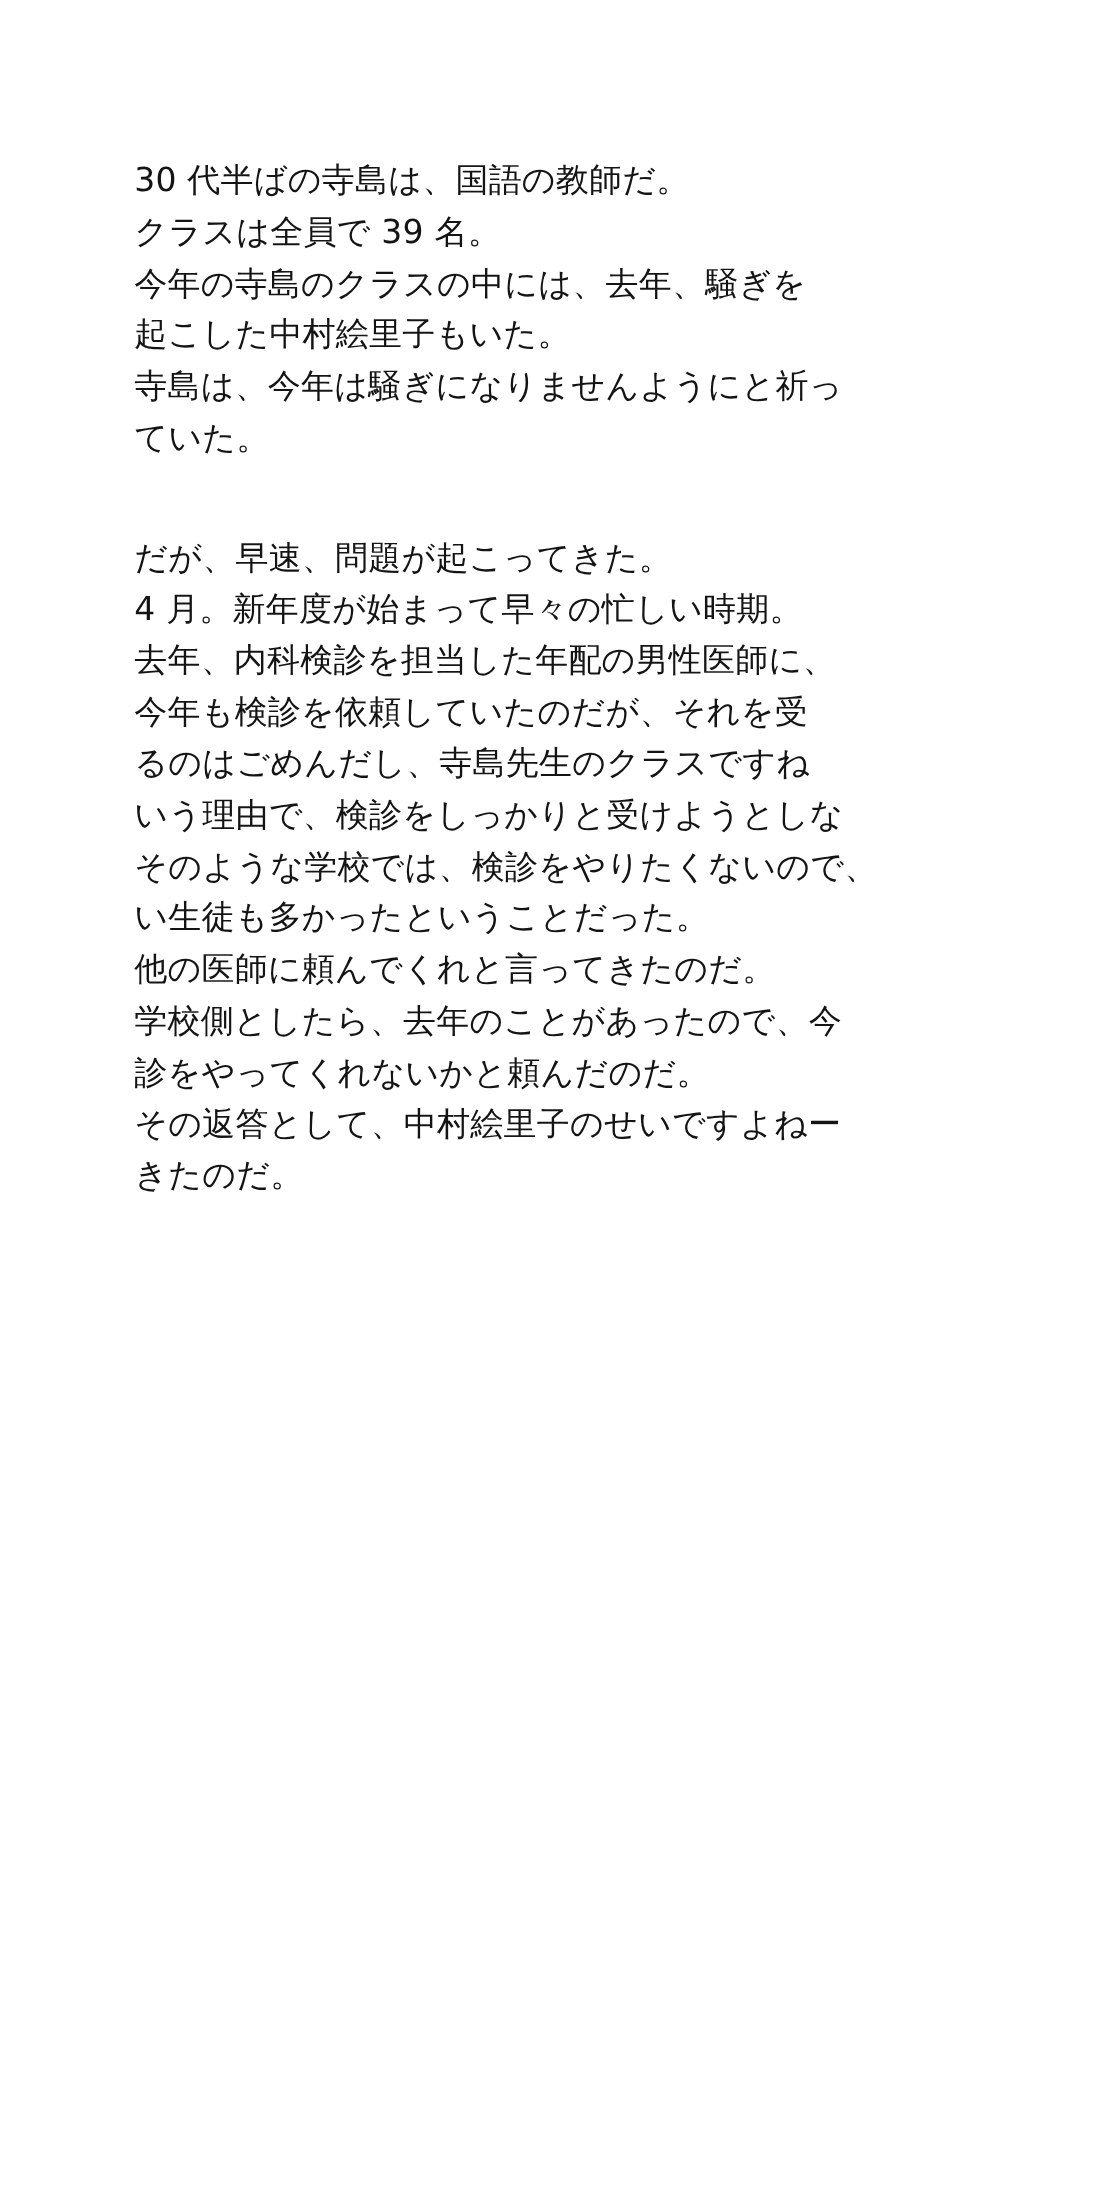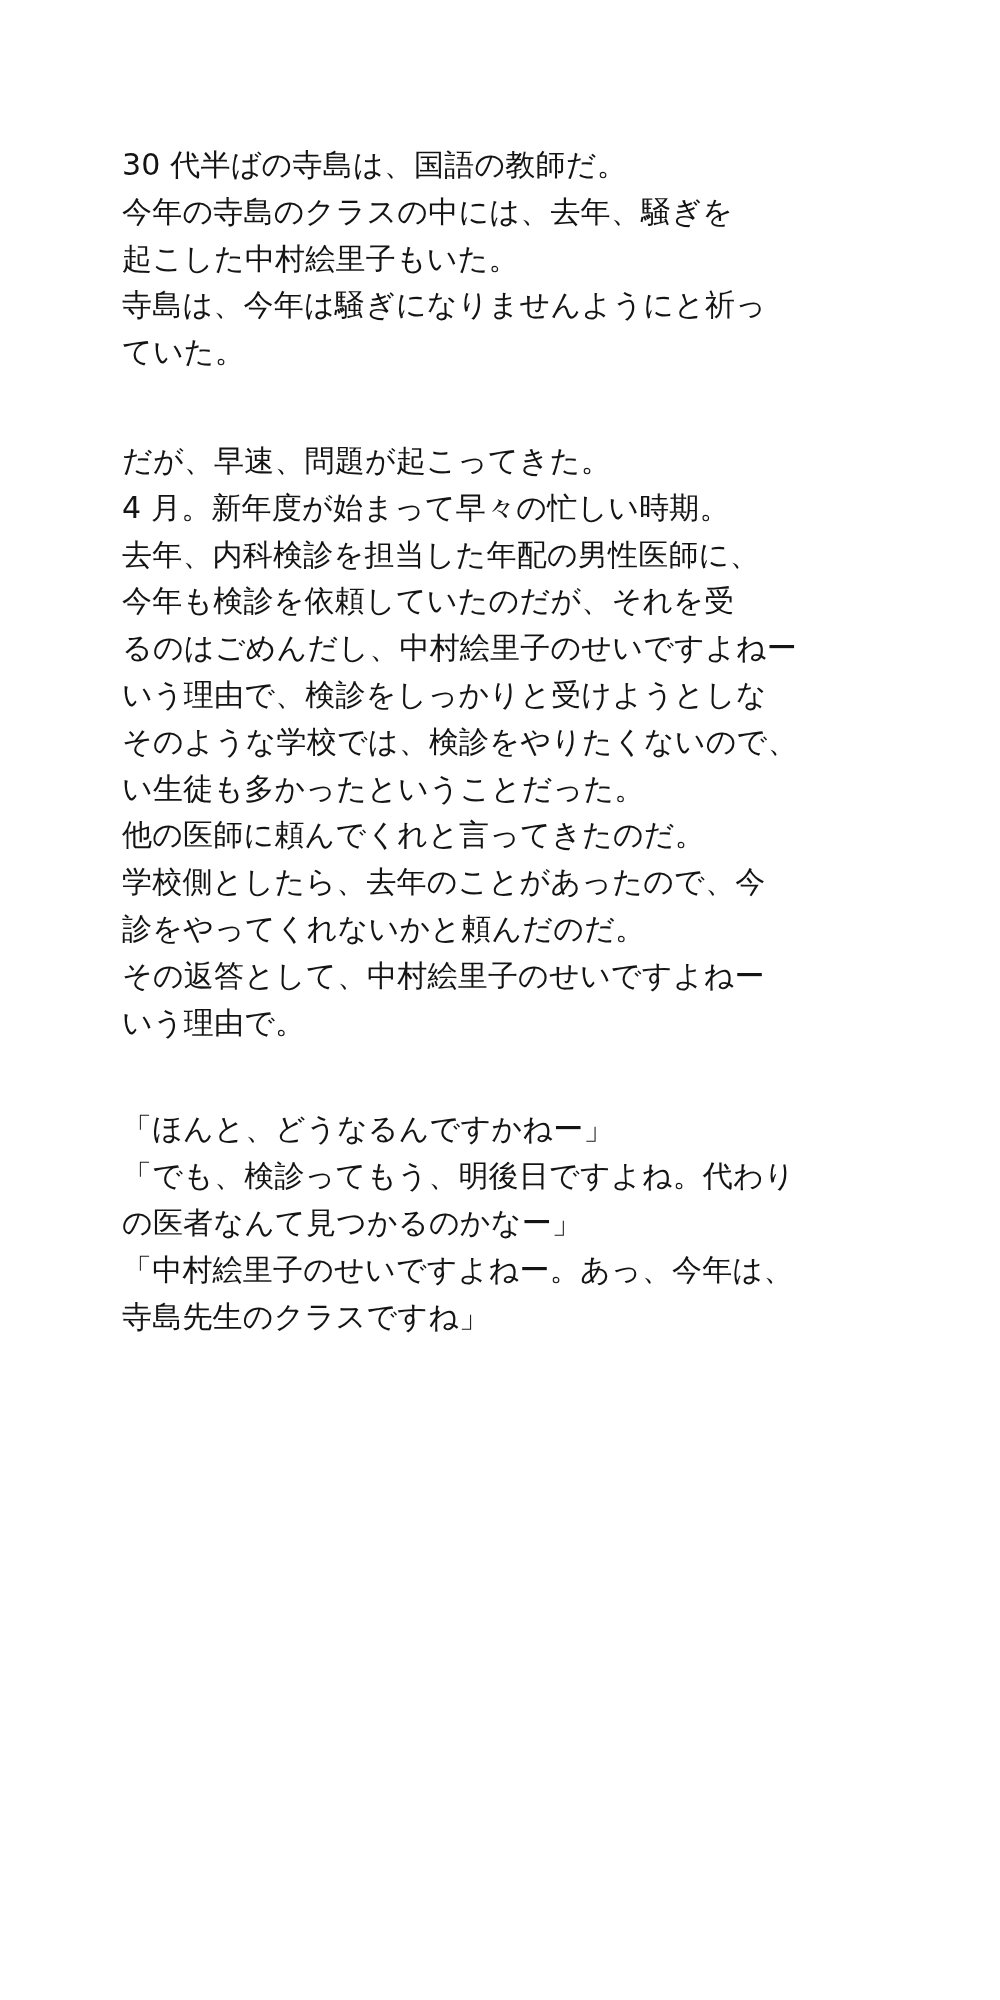--- a/index.html
+++ b/index.html
@@ -45,48 +45,42 @@
   }
 </style>
 </head>
 <body>
 
 <div class="page">
   <div class="story">
 
     <div class="para">
       <span class="line">30 代半ばの寺島は、国語の教師だ。</span>
+      <span class="line">クラスは全員で 39 名。</span>
       <span class="line">今年の寺島のクラスの中には、去年、騒ぎを</span>
       <span class="line">起こした中村絵里子もいた。</span>
       <span class="line">寺島は、今年は騒ぎになりませんようにと祈っ</span>
       <span class="line">ていた。</span>
     </div>
 
     <span class="gap"></span>
 
     <div class="para">
       <span class="line">だが、早速、問題が起こってきた。</span>
       <span class="line">4 月。新年度が始まって早々の忙しい時期。</span>
       <span class="line">去年、内科検診を担当した年配の男性医師に、</span>
       <span class="line">今年も検診を依頼していたのだが、それを受</span>
-      <span class="line">るのはごめんだし、中村絵里子のせいですよねー</span>
+      <span class="line">るのはごめんだし、寺島先生のクラスですね</span>
       <span class="line">いう理由で、検診をしっかりと受けようとしな</span>
       <span class="line">そのような学校では、検診をやりたくないので、</span>
       <span class="line">い生徒も多かったということだった。</span>
       <span class="line">他の医師に頼んでくれと言ってきたのだ。</span>
       <span class="line">学校側としたら、去年のことがあったので、今</span>
       <span class="line">診をやってくれないかと頼んだのだ。</span>
       <span class="line">その返答として、中村絵里子のせいですよねー</span>
-      <span class="line">いう理由で。</span>
+      <span class="line">きたのだ。</span>
     </div>
 
     <span class="gap-small"></span>
 
-    <div class="para">
-      <span class="line">「ほんと、どうなるんですかねー」</span>
-      <span class="line">「でも、検診ってもう、明後日ですよね。代わり</span>
-      <span class="line">の医者なんて見つかるのかなー」</span>
-      <span class="line">「中村絵里子のせいですよねー。あっ、今年は、</span>
-      <span class="line">寺島先生のクラスですね」</span>
-    </div>
 
   </div>
 </div>
 
 </body></html>

